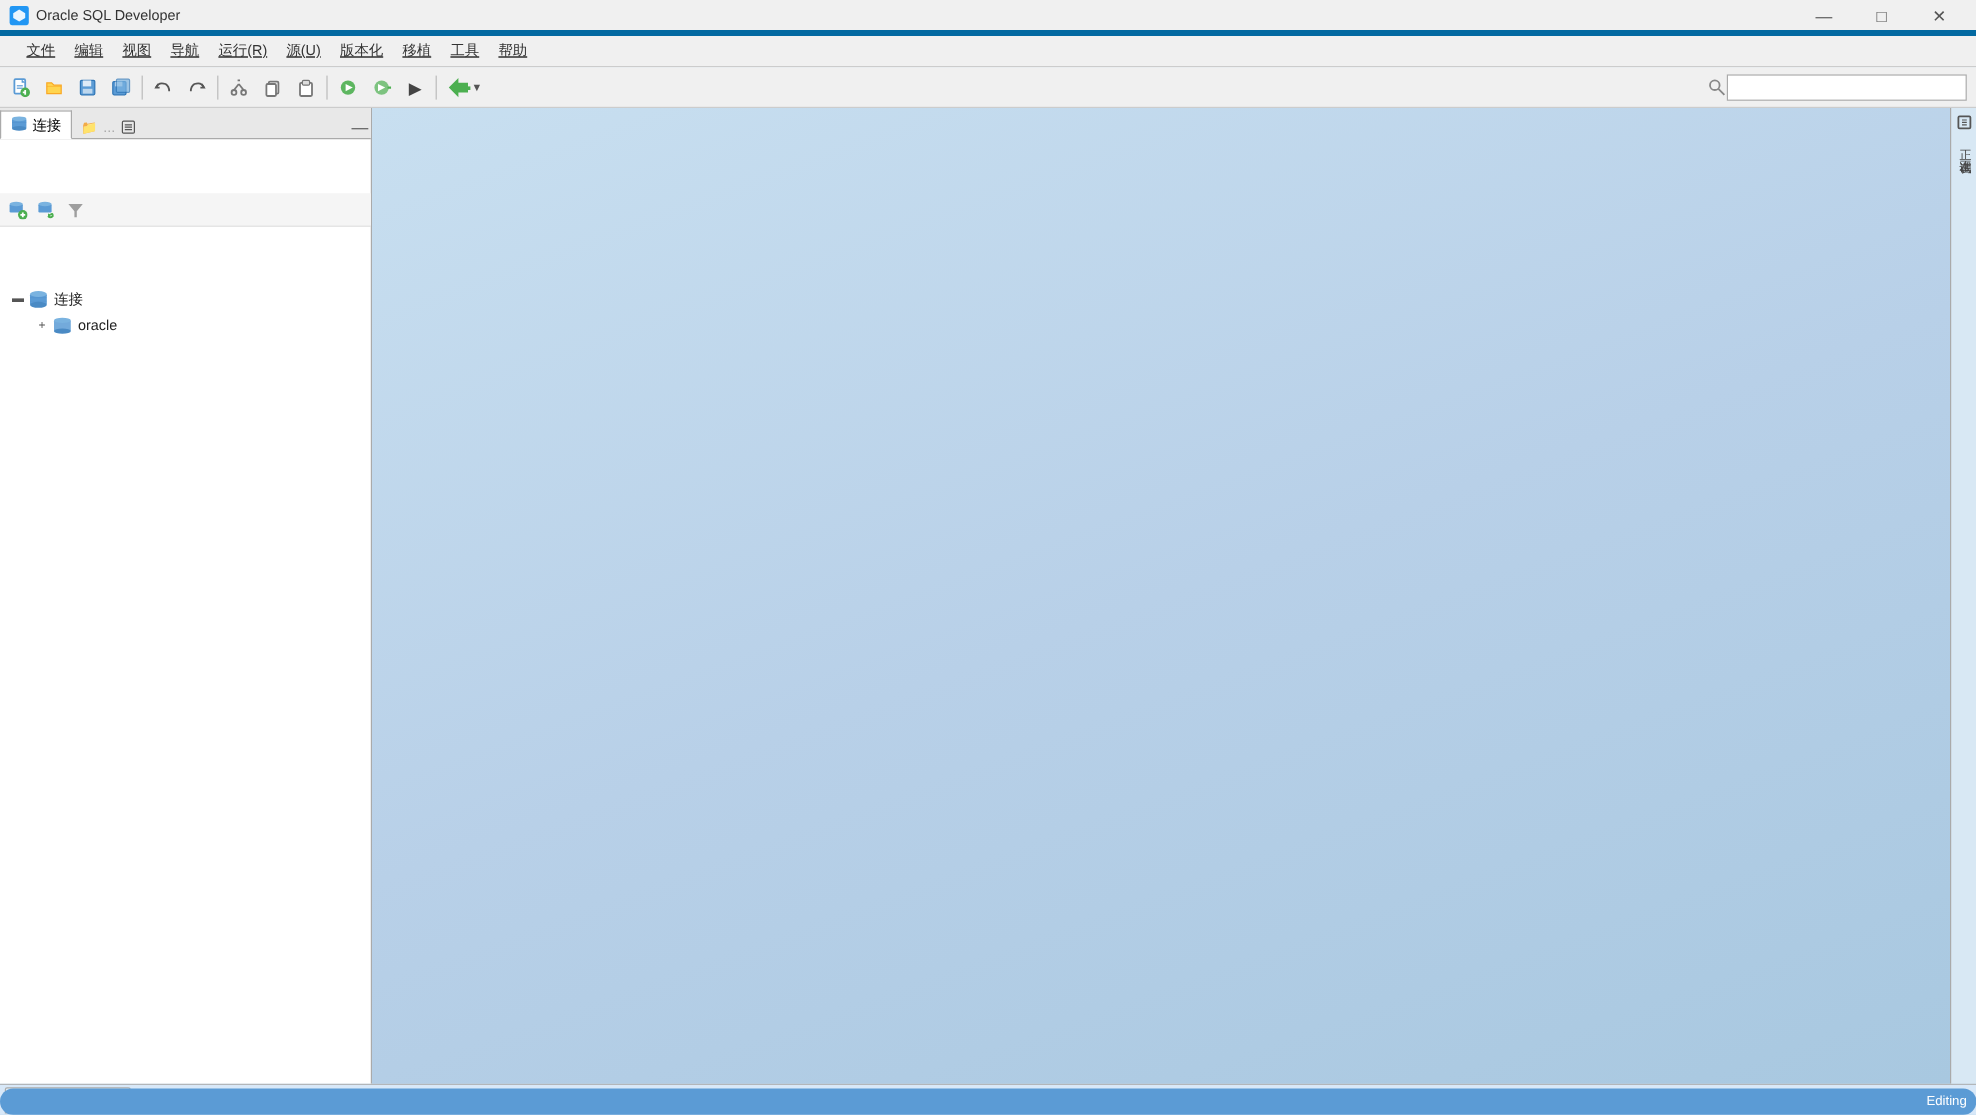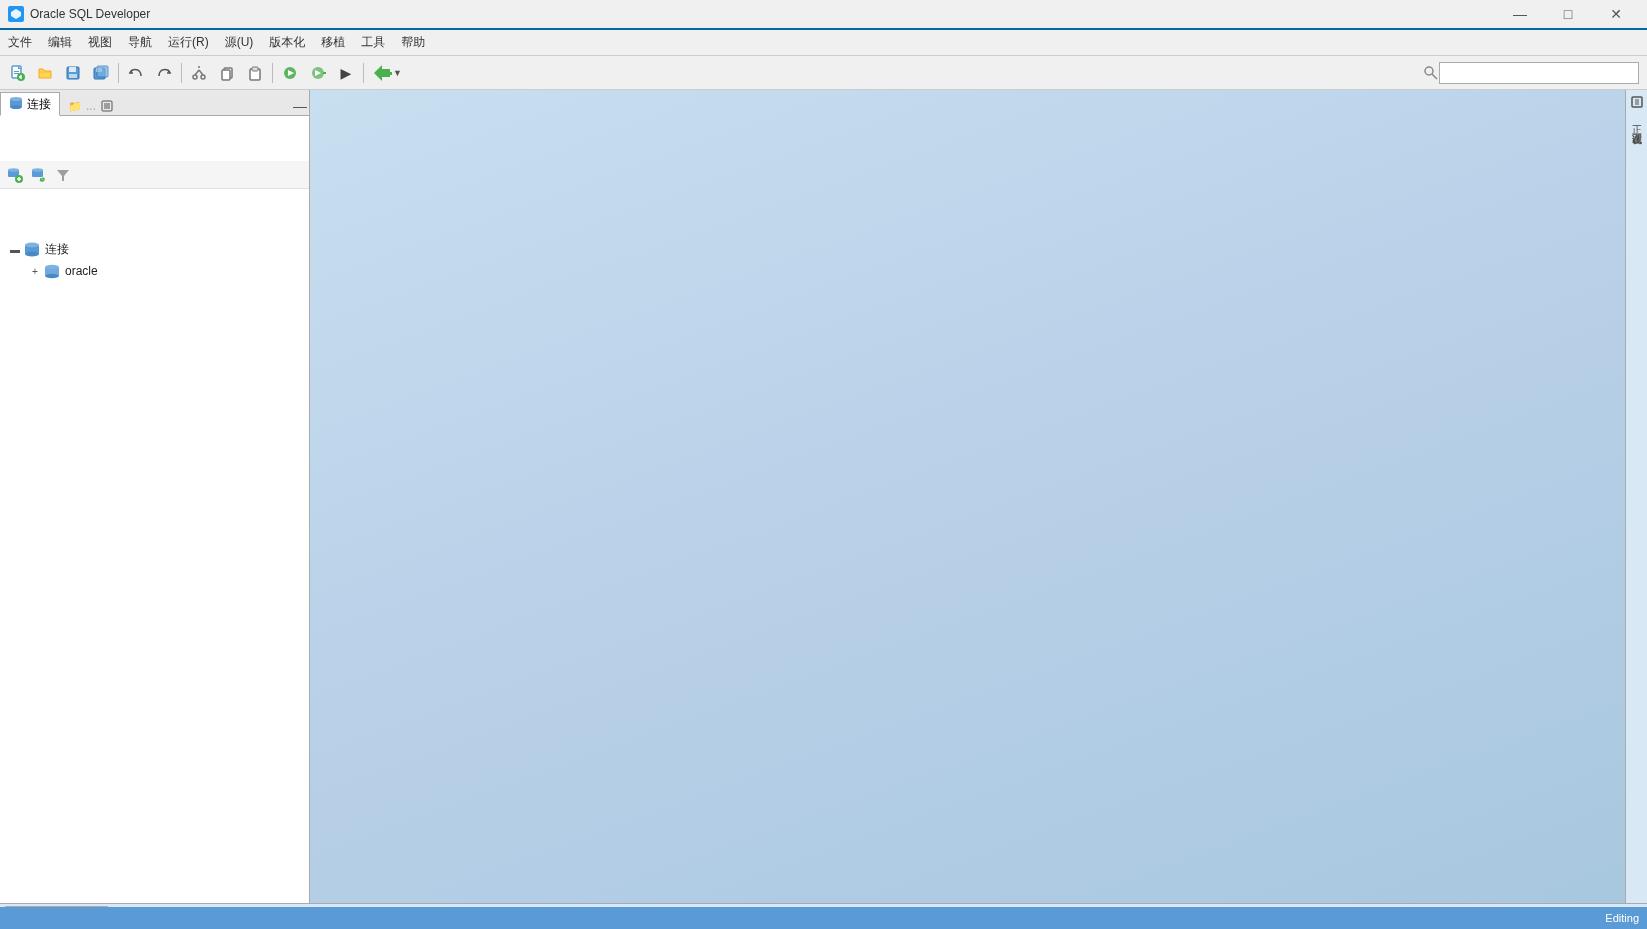--- a/index.html
+++ b/index.html
@@ -13,21 +13,21 @@
       user-select: none;
     }
 
     
     .title-bar {
       height: 30px;
       background: #f0f0f0;
       display: flex;
       align-items: center;
       padding: 0 8px;
-      border-bottom: 2px solid #0369a1;
+      border-bottom: 5px solid #0369a1;
     }
     .title-bar-icon {
       width: 16px;
       height: 16px;
       margin-right: 6px;
       background: #2196F3;
       border-radius: 2px;
       display: flex;
       align-items: center;
       justify-content: center;
@@ -56,22 +56,23 @@
       justify-content: center;
       color: #555;
     }
 
     
     .menu-bar {
       height: 26px;
       background: #f0f0f0;
       display: flex;
       align-items: center;
-      padding: 0 0;
+      padding: 0 14px;
       border-bottom: 1px solid #ccc;
+      text-decoration: underline;
     }
     .menu-item {
       padding: 2px 8px;
       cursor: pointer;
       font-size: 12px;
       color: #333;
       height: 100%;
       display: flex;
       align-items: center;
     }
@@ -310,20 +311,21 @@
       left: 0;
       right: 0;
       height: 22px;
       background: #5b9bd5;
       display: flex;
       align-items: center;
       justify-content: flex-end;
       padding: 0 8px;
       font-size: 11px;
       color: white;
+      border-radius: 11px;
     }
 
     
     .svg-icon {
       width: 16px;
       height: 16px;
     }
   </style>
 </head>
 <body>

